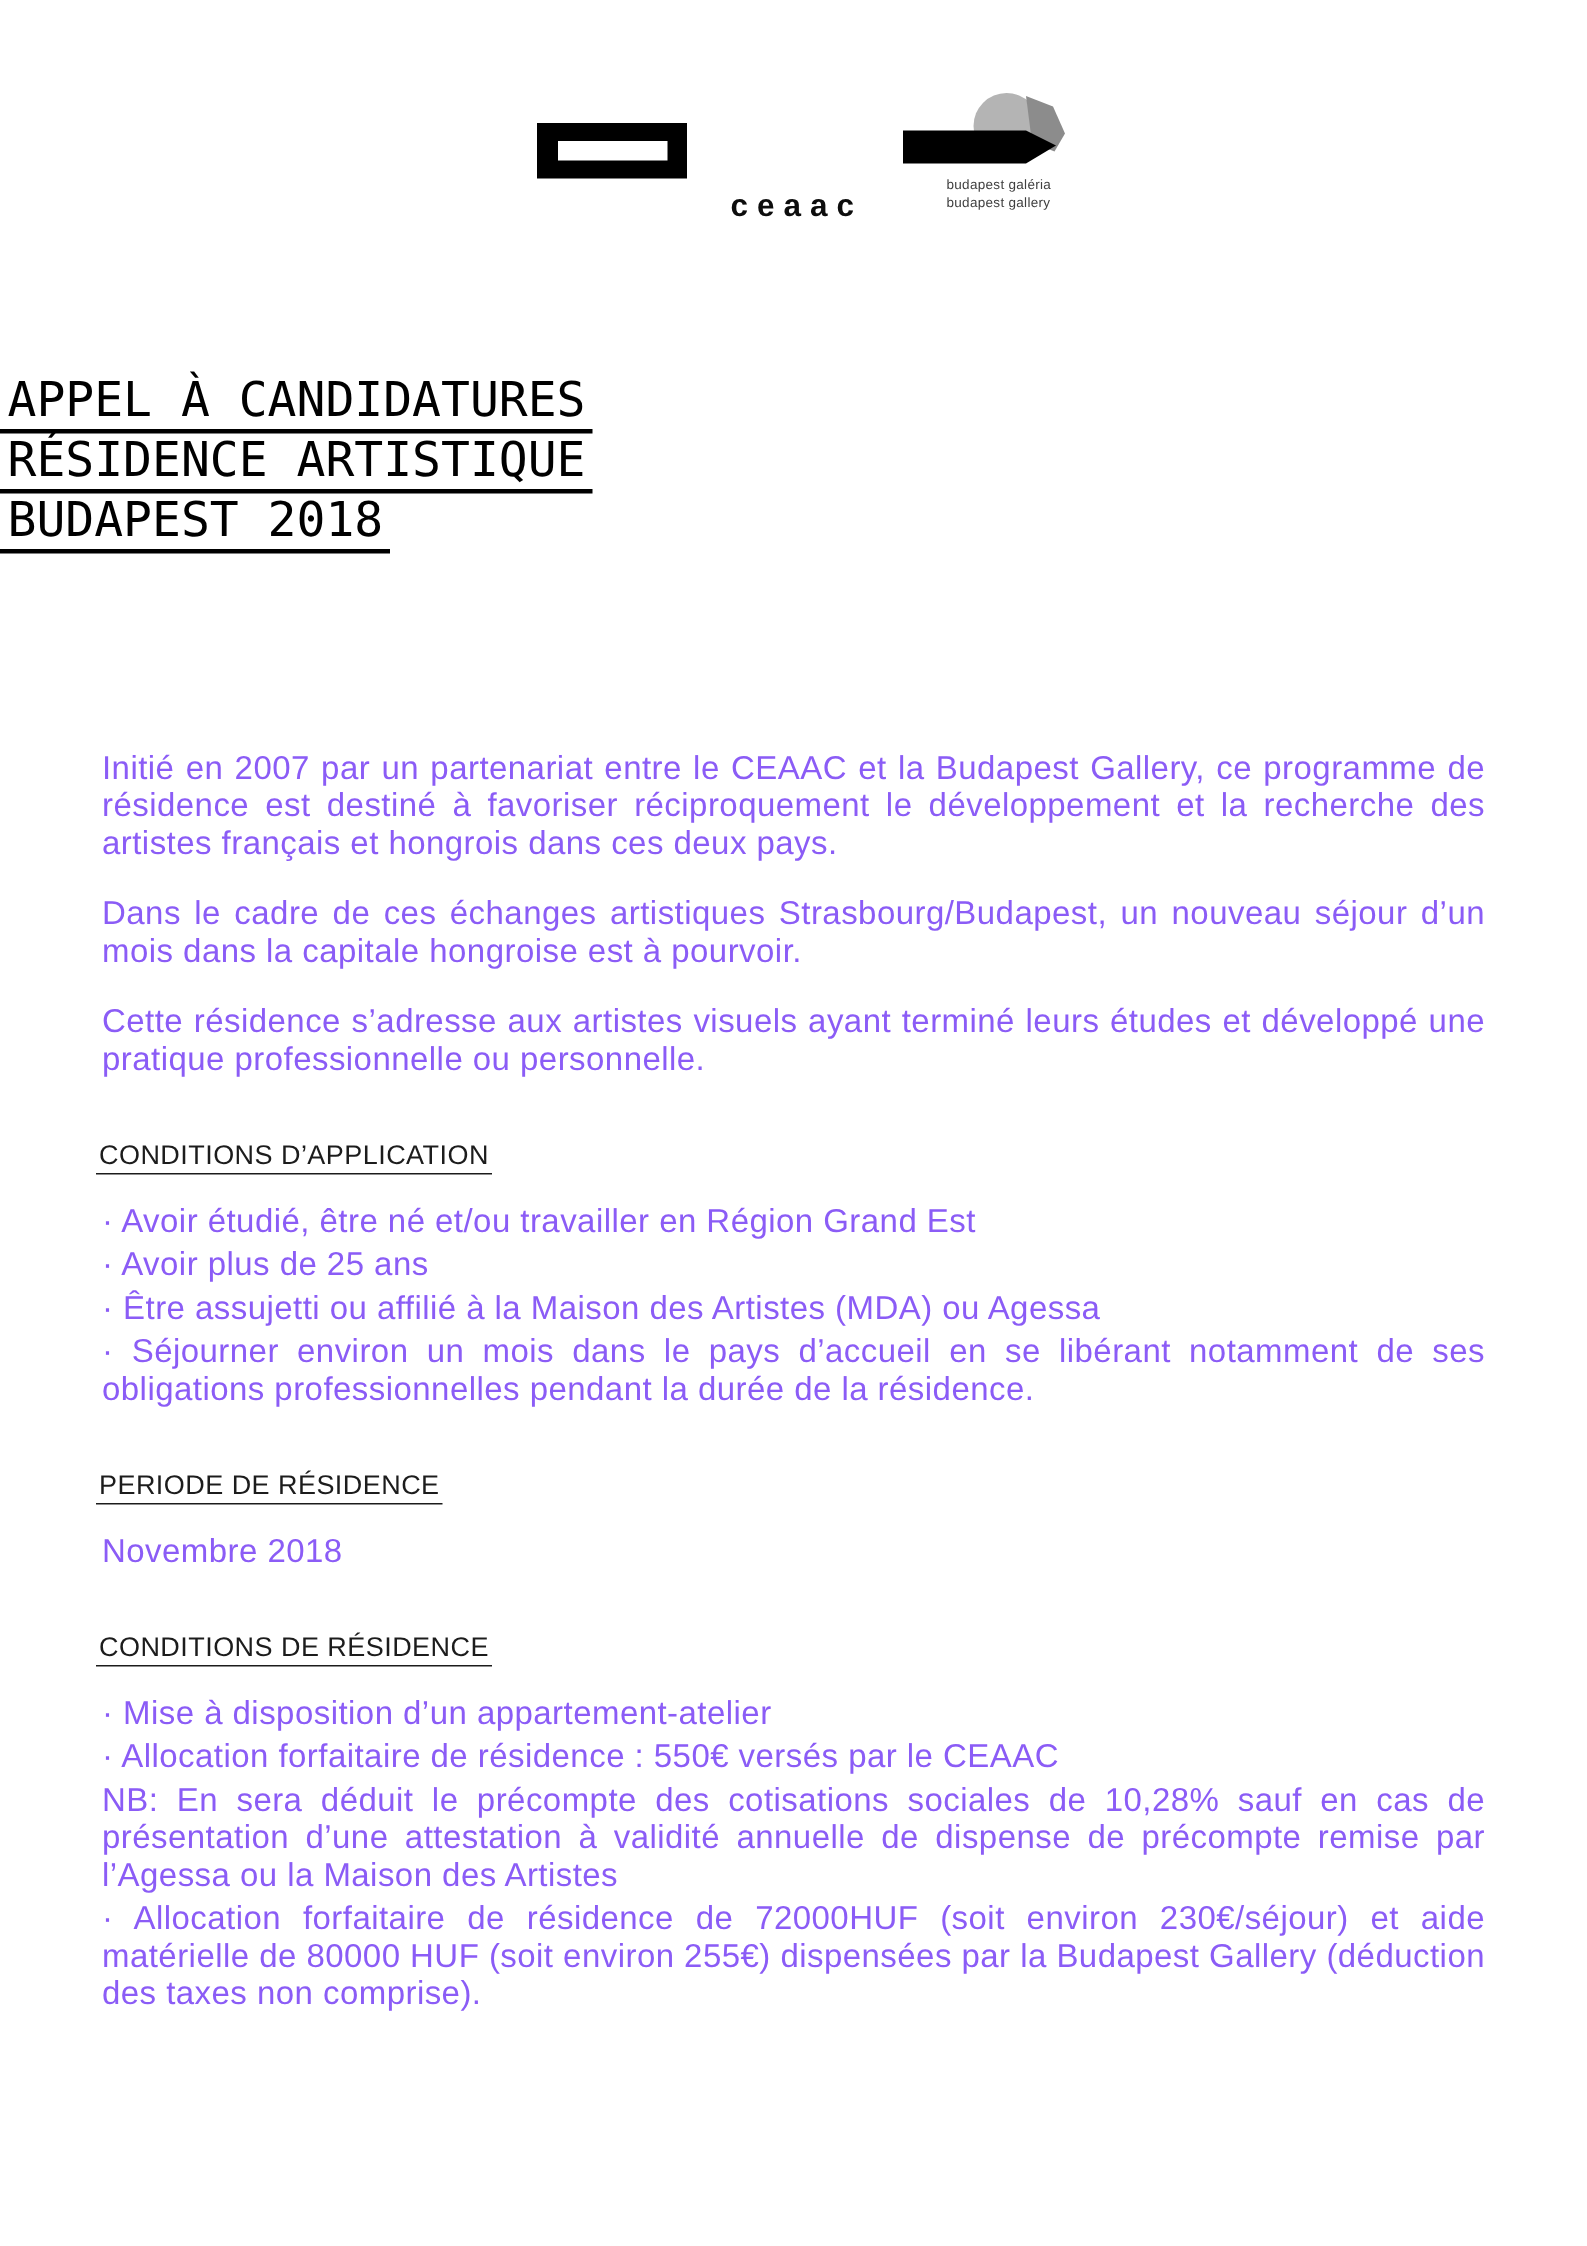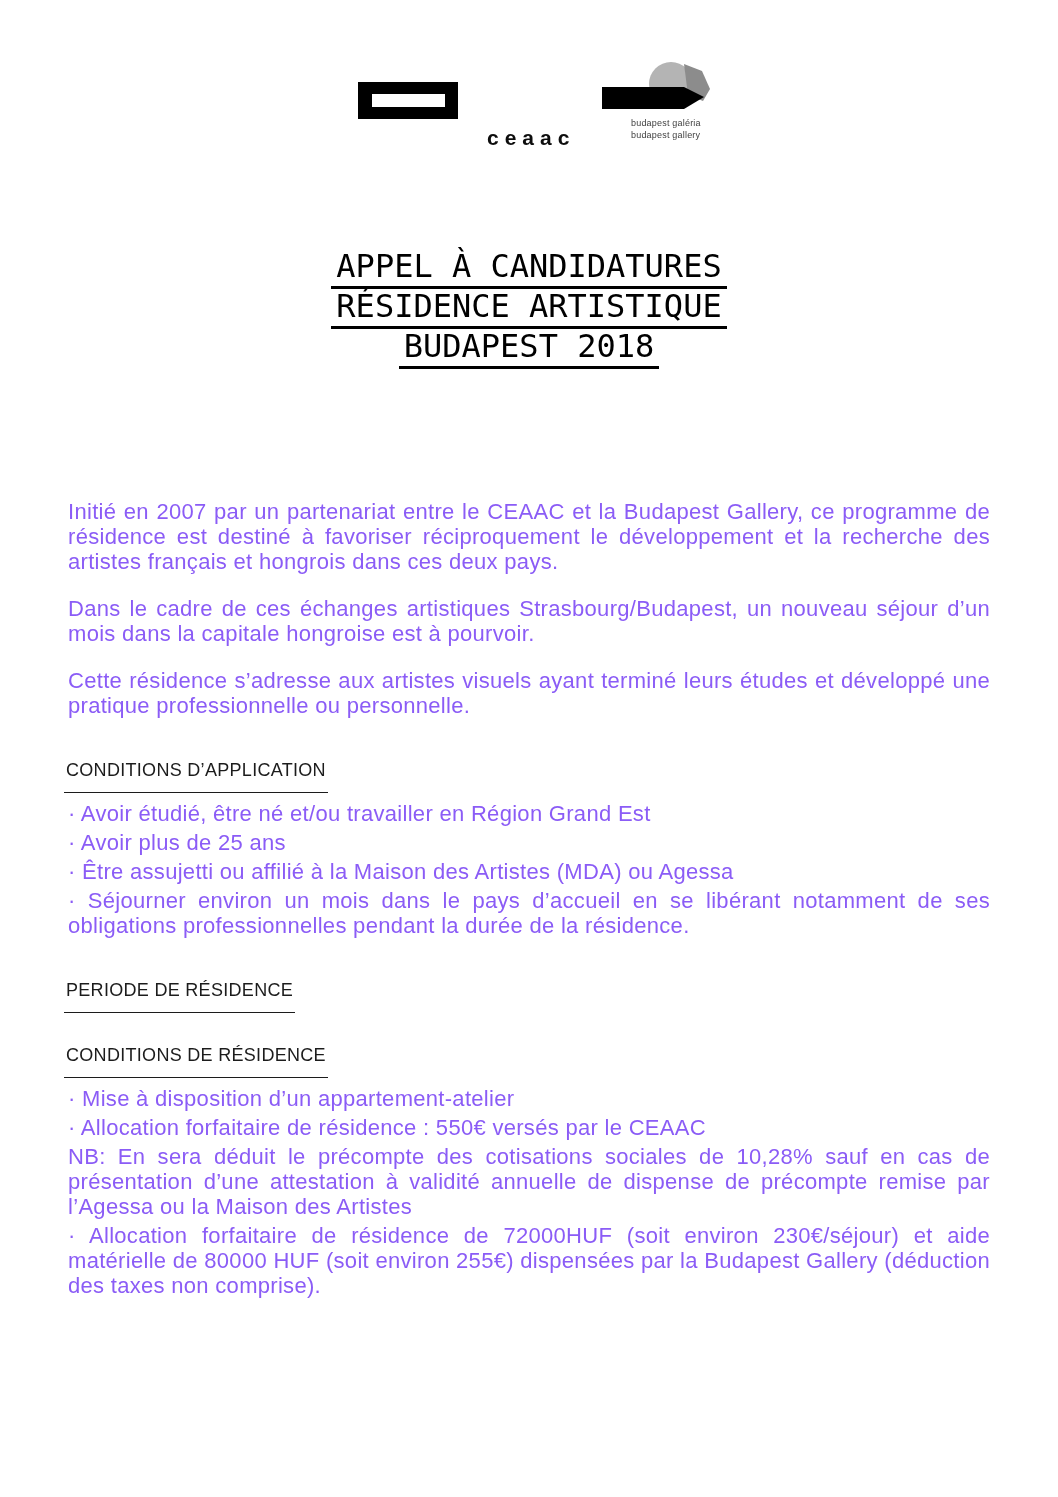--- a/index.html
+++ b/index.html
@@ -30,39 +30,39 @@
   }
   .bp-icon { position: absolute; left: 600px; top: 57px; }
   .bp-caption {
     position: absolute; left: 631px; top: 117px;
     font-size: 9px; line-height: 12px; letter-spacing: 0.2px; color: #3f3f3f;
   }
 
   
   .doc-title {
     margin: 0; padding-top: 246px;
-    text-align: center; font-weight: normal;
+    font-weight: normal;
     font-family: "DejaVu Sans Mono", monospace;
     color: #000;
   }
   .title-line { height: 40px; line-height: 40px; font-size: 32px; }
   .u { border-bottom: 3px solid #000; padding: 0 5px 1px; }
 
   
   .content { margin-top: 133px; padding: 0 64px; }
   .para, .item {
     margin: 4px; font-size: 22px; line-height: 25px;
     letter-spacing: 0.3px; text-align: justify; color: #8b5cf6;
   }
   .para { margin-bottom: 22px; }
   .section-heading {
     margin: 40px 0 18px; font-size: 18px; font-weight: normal;
     line-height: 25px; letter-spacing: 0.3px; color: #1c1c1c;
   }
-  .hu { border-bottom: 1.5px solid #1c1c1c; padding: 0 2px 12px; }
+  .hu { border-bottom: 1.5px solid #1c1c1c; padding: 0 2px 2px; }
 </style>
 </head>
 <body>
 
 <div class="page">
 
   <header class="header">
     <div class="ceaac-mark">
       <div class="ceaac-mark-inner"></div>
     </div>
@@ -91,20 +91,21 @@
     <p class="para">Dans le cadre de ces échanges artistiques Strasbourg/Budapest, un nouveau séjour d’un mois dans la capitale hongroise est à pourvoir.</p>
     <p class="para">Cette résidence s’adresse aux artistes visuels ayant terminé leurs études et développé une pratique professionnelle ou personnelle.</p>
 
     <h2 class="section-heading"><span class="hu">CONDITIONS D’APPLICATION</span></h2>
     <p class="item">· Avoir étudié, être né et/ou travailler en Région Grand Est</p>
     <p class="item">· Avoir plus de 25 ans</p>
     <p class="item">· Être assujetti ou affilié à la Maison des Artistes (MDA) ou Agessa</p>
     <p class="item">· Séjourner environ un mois dans le pays d’accueil en se libérant notamment de ses obligations professionnelles pendant la durée de la résidence.</p>
 
     <h2 class="section-heading"><span class="hu">PERIODE DE RÉSIDENCE</span></h2>
+    <p class="item">Novembre 2018</p>
 
     <h2 class="section-heading"><span class="hu">CONDITIONS DE RÉSIDENCE</span></h2>
     <p class="item">· Mise à disposition d’un appartement-atelier</p>
     <p class="item">· Allocation forfaitaire de résidence : 550€ versés par le CEAAC</p>
     <p class="item">NB: En sera déduit le précompte des cotisations sociales de 10,28% sauf en cas de présentation d’une attestation à validité annuelle de dispense de précompte remise par l’Agessa ou la Maison des Artistes</p>
     <p class="item">· Allocation forfaitaire de résidence de 72000HUF (soit environ 230€/séjour) et aide matérielle de 80000 HUF (soit environ 255€) dispensées par la Budapest Gallery (déduction des taxes non comprise).</p>
 
   </main>
 </div>
 

